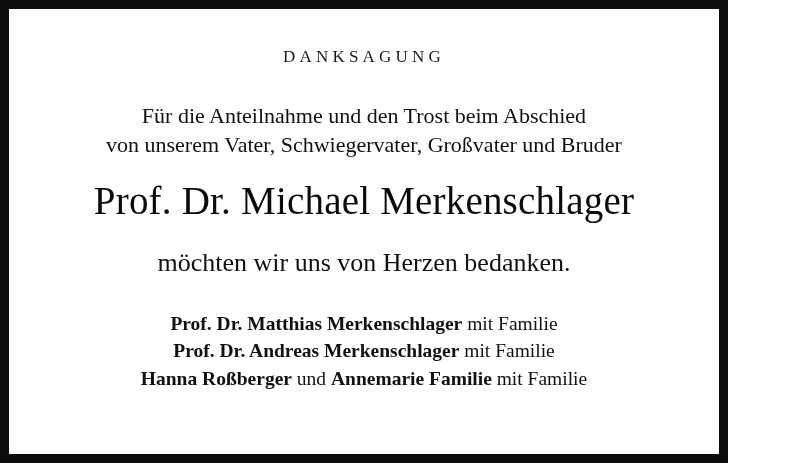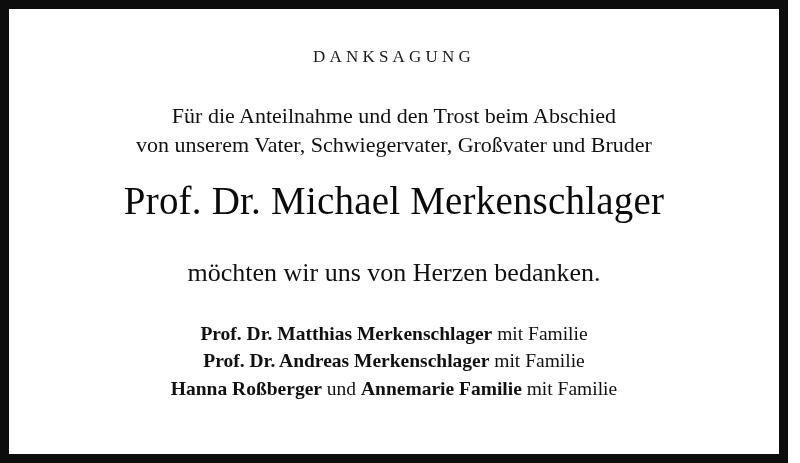--- a/index.html
+++ b/index.html
@@ -9,21 +9,21 @@
   }
   body {
     width: 800px;
     height: 463px;
     font-family: "Liberation Serif", serif;
     color: #161616;
   }
   .notice {
     position: relative;
     box-sizing: border-box;
-    width: 788px;
+    width: 728px;
     height: 463px;
     background: #ffffff;
     border: 9px solid #0d0d0d;
     display: flex;
     flex-direction: column;
     align-items: center;
     padding-top: 38px;
   }
   .kicker {
     font-family: "Liberation Serif", serif;
@@ -43,21 +43,21 @@
   .intro .line {
     display: block;
     white-space: nowrap;
   }
   .deceased-name {
     font-size: 39px;
     line-height: 1.05;
     letter-spacing: 0.2px;
     color: #0b0b0b;
     white-space: nowrap;
-    margin-bottom: 37px;
+    margin-bottom: 27px;
   }
   .closing {
     font-size: 26px;
     line-height: 28px;
     color: #111111;
     margin-bottom: 33px;
   }
   .survivors {
     text-align: center;
     font-size: 19.5px;

